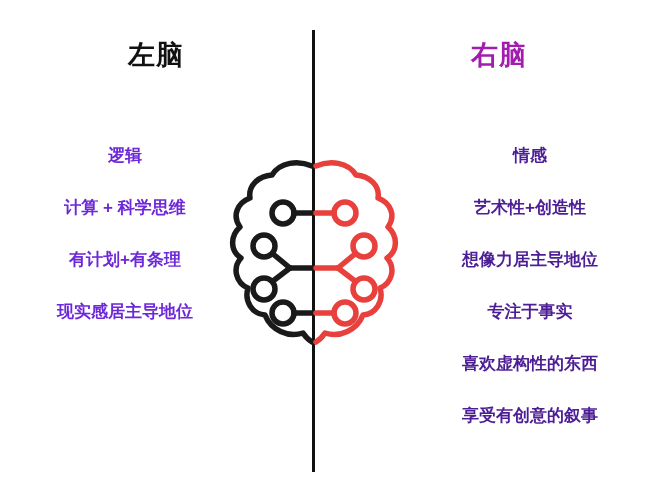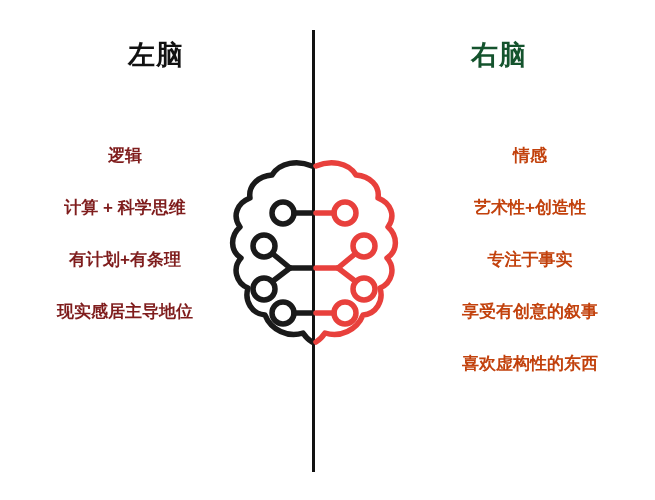--- a/index.html
+++ b/index.html
@@ -44,21 +44,21 @@
   .title-left {
     left: 0;
     width: 312px;
     text-align: center;
     color: #111111;
   }
   .title-right {
     left: 343px;
     width: 312px;
     text-align: center;
-    color: #14532d;
+    color: #a21caf;
   }
 
   
   .col {
     position: absolute;
     top: 130px;
     width: 230px;
   }
   .col-left {
     left: 10px;
@@ -68,22 +68,22 @@
     left: 415px;
     text-align: center;
   }
   .trait {
     height: 52px;
     line-height: 52px;
     font-size: 17px;
     font-weight: bold;
     white-space: nowrap;
   }
-  .col-left .trait { color: #7f1d1d; }
-  .col-right .trait { color: #c2410c; }
+  .col-left .trait { color: #6d28d9; }
+  .col-right .trait { color: #4c1d95; }
 
   
   .brain {
     position: absolute;
     left: 228px;
     top: 158px;
     width: 172px;
     height: 192px;
   }
   .brain svg { display: block; }
@@ -101,23 +101,24 @@
   <div class="col col-left">
     <div class="trait">逻辑</div>
     <div class="trait">计算 + 科学思维</div>
     <div class="trait">有计划+有条理</div>
     <div class="trait">现实感居主导地位</div>
   </div>
 
   <div class="col col-right">
     <div class="trait">情感</div>
     <div class="trait">艺术性+创造性</div>
+    <div class="trait">想像力居主导地位</div>
     <div class="trait">专注于事实</div>
+    <div class="trait">喜欢虚构性的东西</div>
     <div class="trait">享受有创意的叙事</div>
-    <div class="trait">喜欢虚构性的东西</div>
   </div>
 
   <div class="brain">
     <svg width="172" height="192" viewBox="0 0 172 192" xmlns="http://www.w3.org/2000/svg">
       <g fill="none" stroke="#1a1a1a" stroke-width="5.5" stroke-linecap="round" stroke-linejoin="round">
 
         <path d="M84 8
                  C 70 2, 52 4, 44 17
                  C 30 18, 20 28, 22 40
                  C 9 45, 4 58, 12 69

